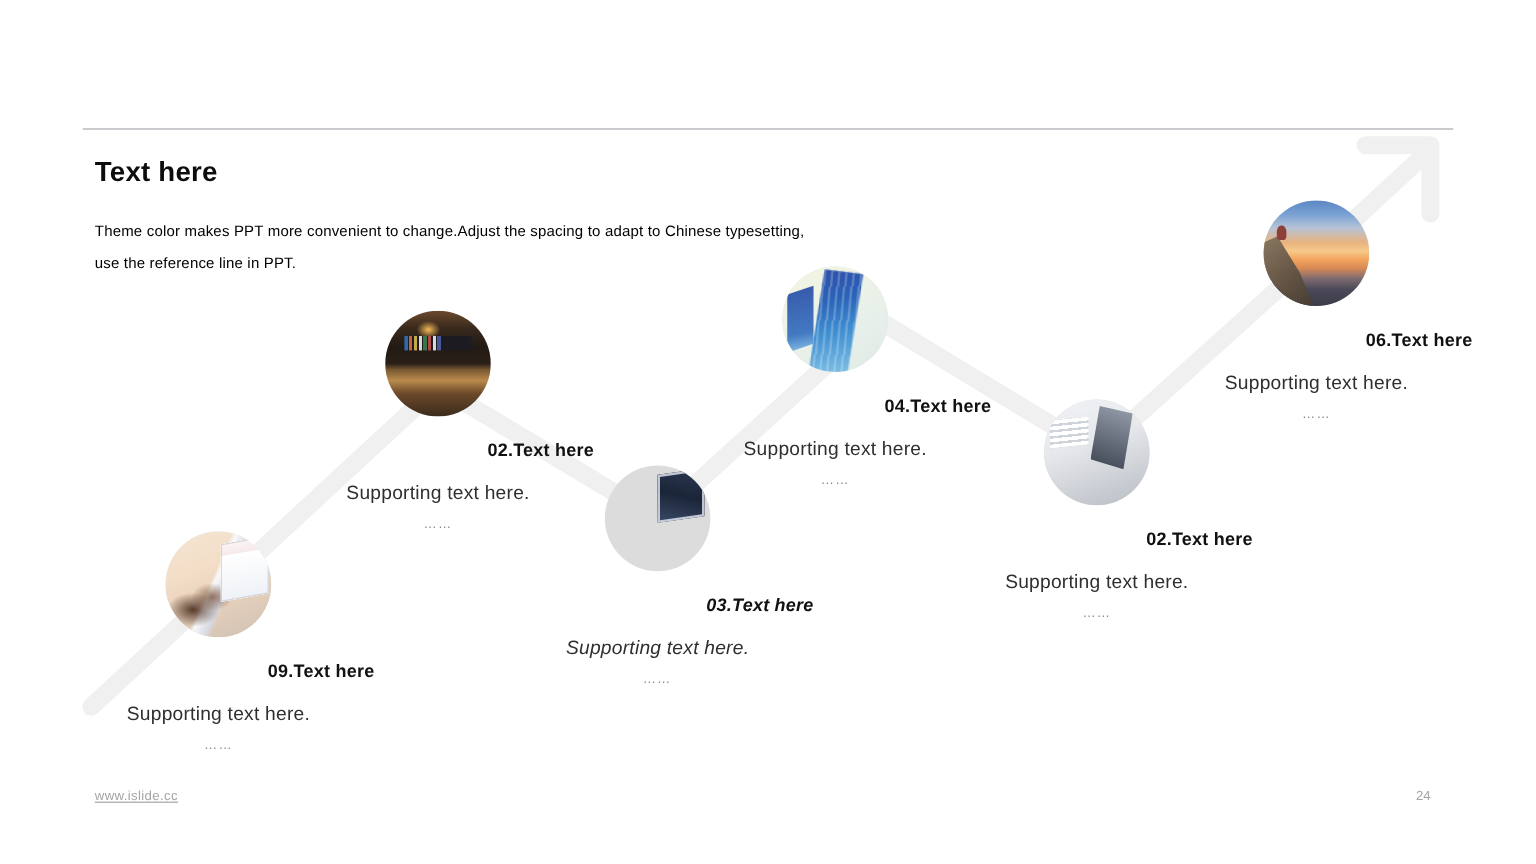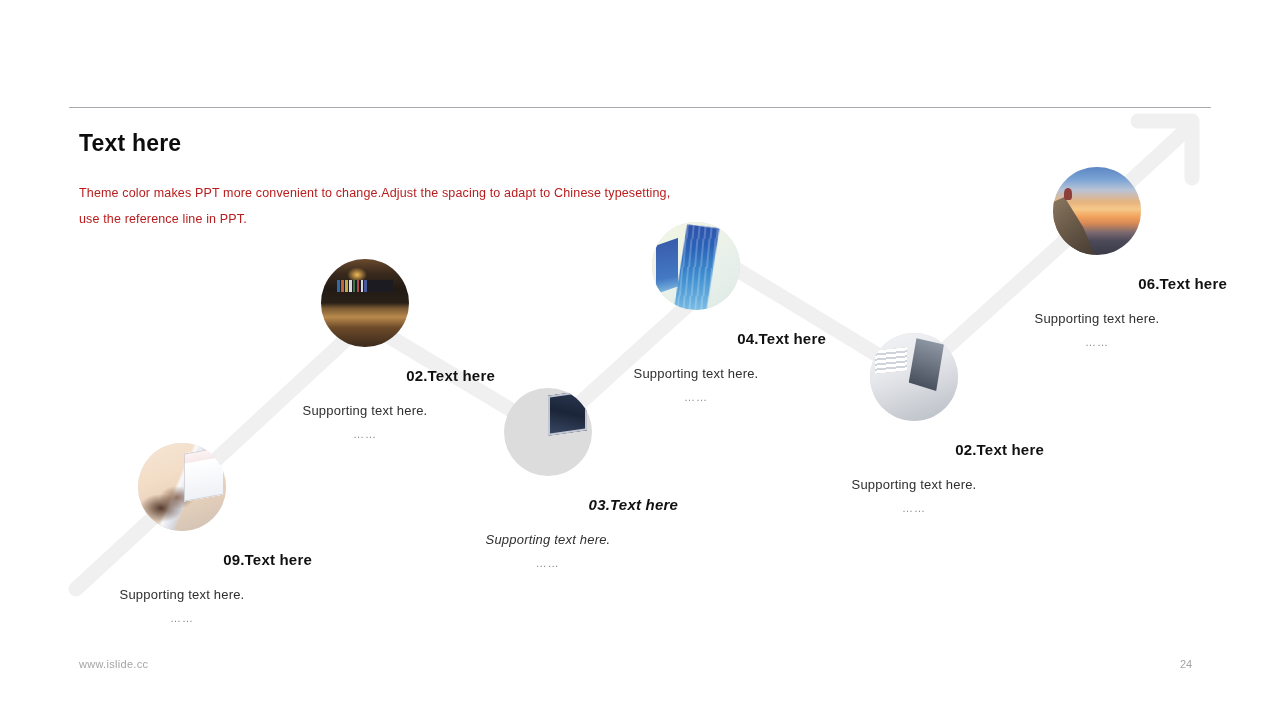--- a/index.html
+++ b/index.html
@@ -38,21 +38,21 @@
     color: #0d0d0d;
     white-space: nowrap;
   }
   .page-desc {
     position: absolute;
     left: 79px;
     top: 180px;
     width: 610px;
     font-size: 12.5px;
     line-height: 26px;
-    color: #b91c1c;
+    color: #000000;
     letter-spacing: 0.15px;
   }
 
   
   .ribbon-layer {
     position: absolute;
     left: 0;
     top: 0;
     width: 1280px;
     height: 720px;
@@ -82,39 +82,40 @@
     margin-top: 20px;
     font-size: 15px;
     font-weight: bold;
     color: #111111;
     letter-spacing: 0.2px;
     white-space: nowrap;
     text-align: right;
   }
   .m-sub {
     margin-top: 19px;
-    font-size: 13px;
+    font-size: 16px;
     color: #2f2f2f;
     letter-spacing: 0.2px;
   }
   .m-dots {
     margin-top: 10px;
     font-size: 11px;
     color: #8a8a8a;
     letter-spacing: 1px;
   }
 
   
   .footer-url {
     position: absolute;
     left: 79px;
     top: 658px;
     font-size: 11px;
     color: #a5a5a5;
     letter-spacing: 0.3px;
+    text-decoration: underline;
   }
   .footer-page {
     position: absolute;
     left: 1180px;
     top: 658px;
     font-size: 11px;
     color: #a5a5a5;
   }
 
   

